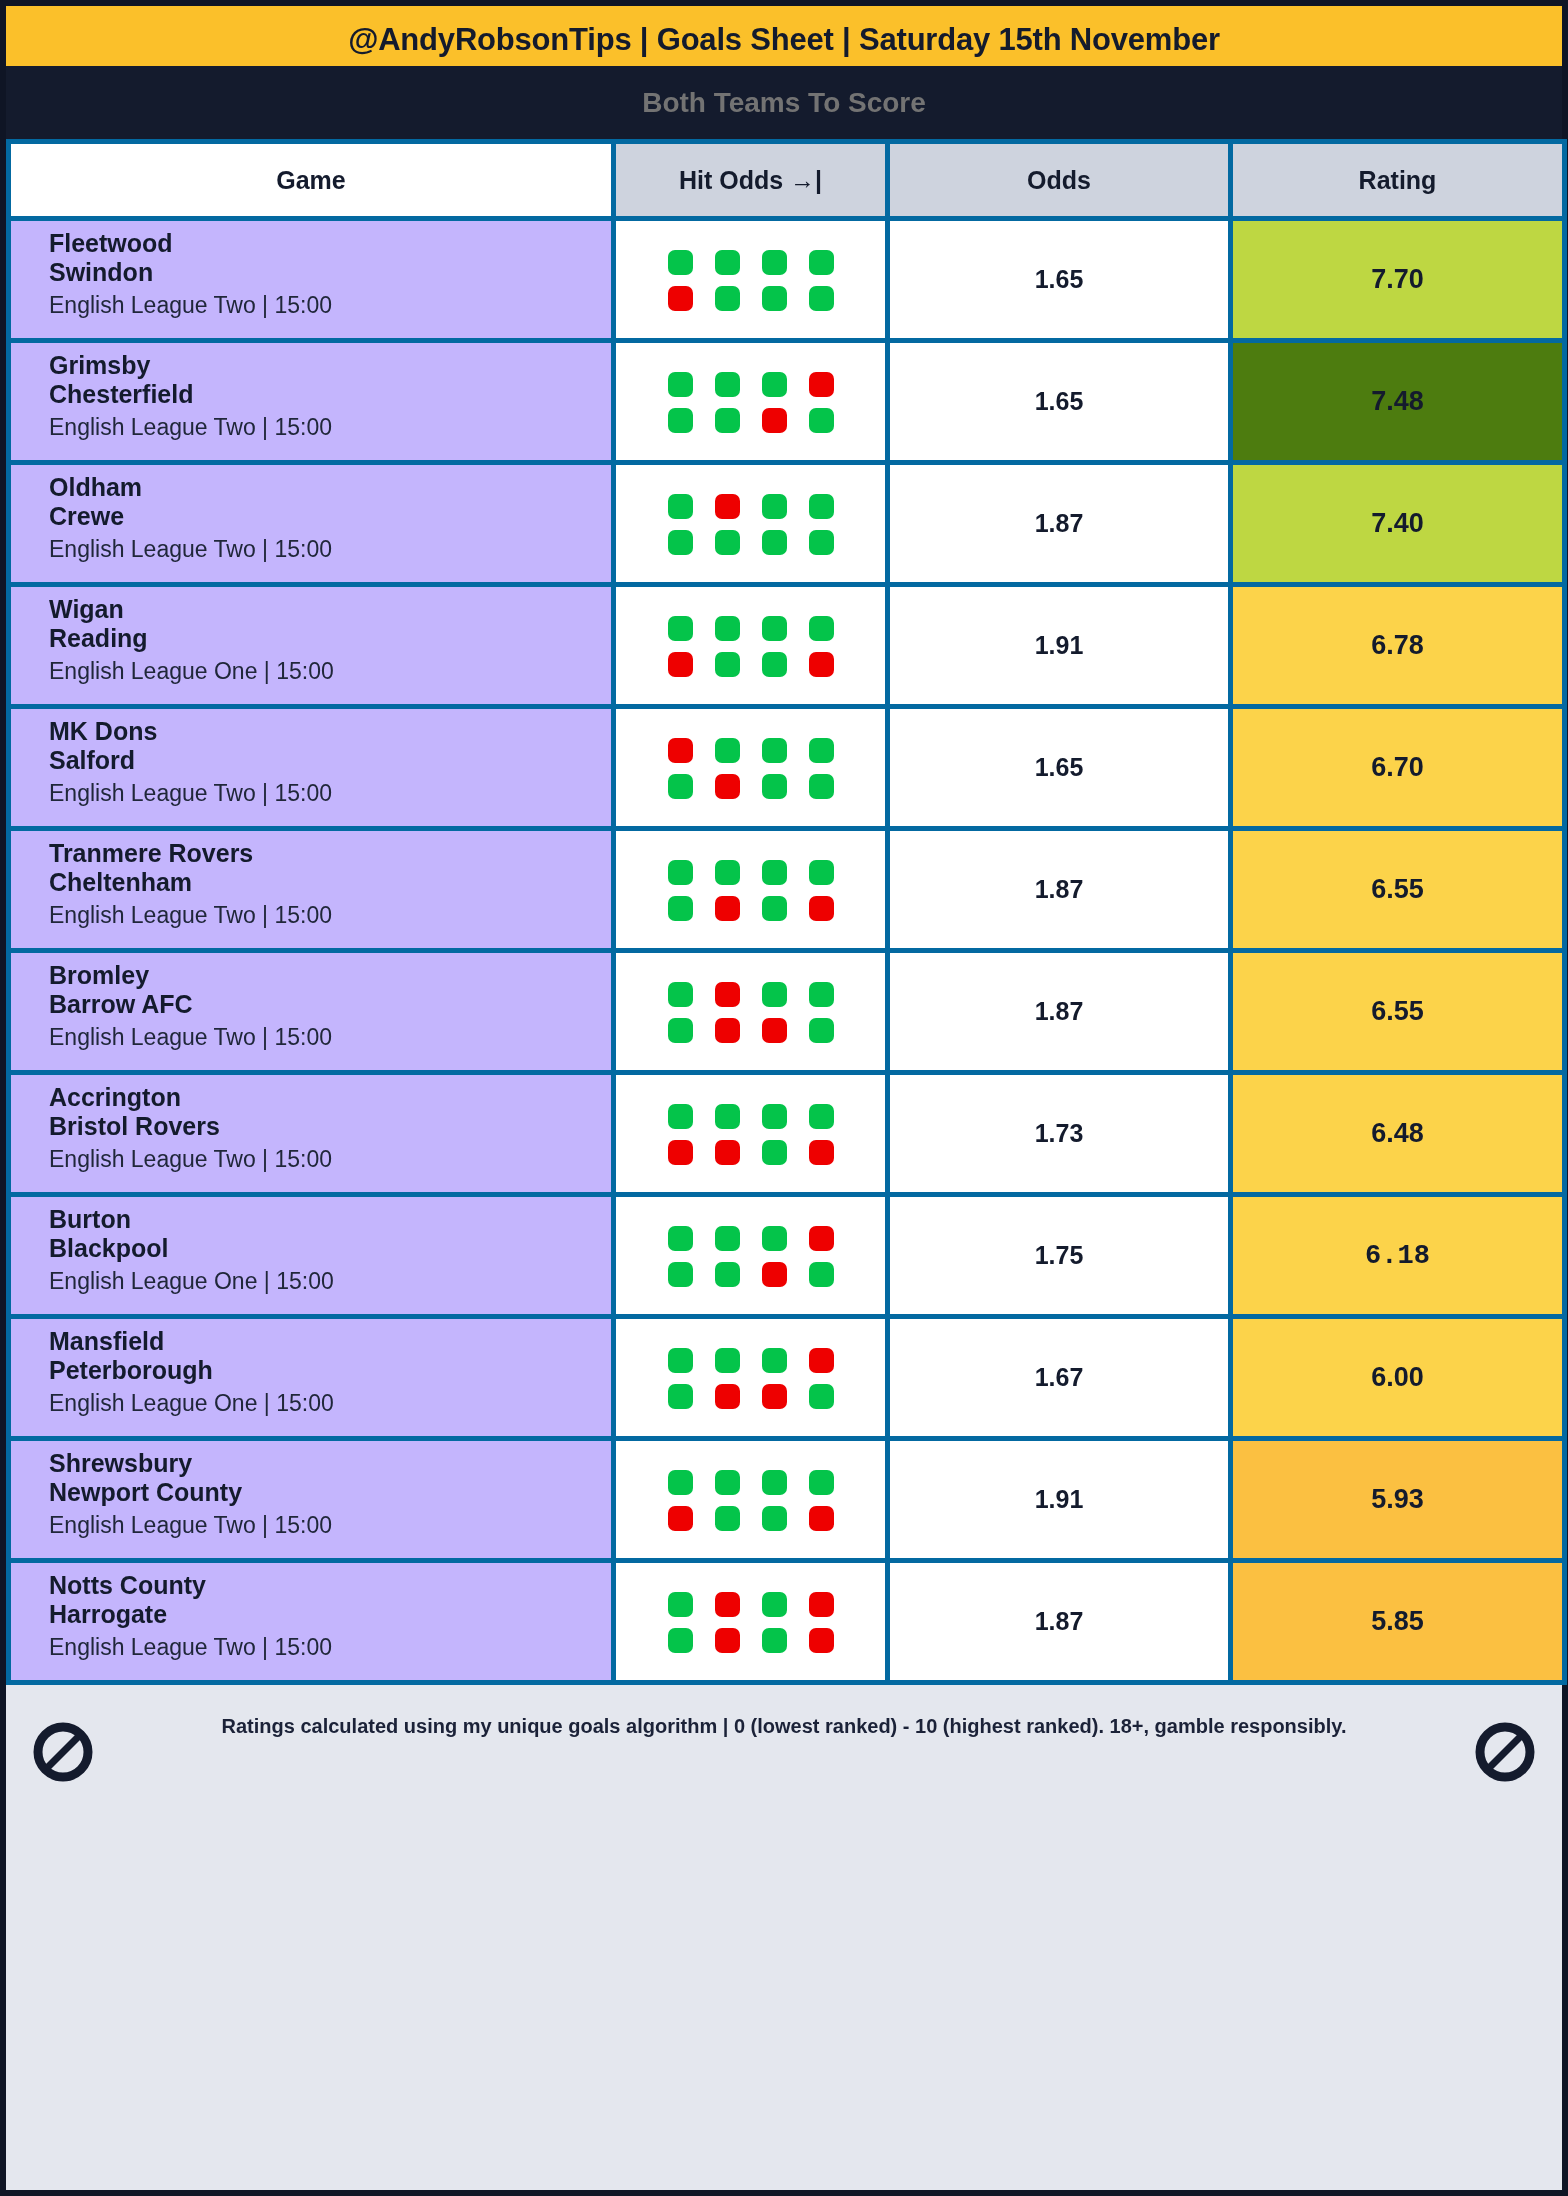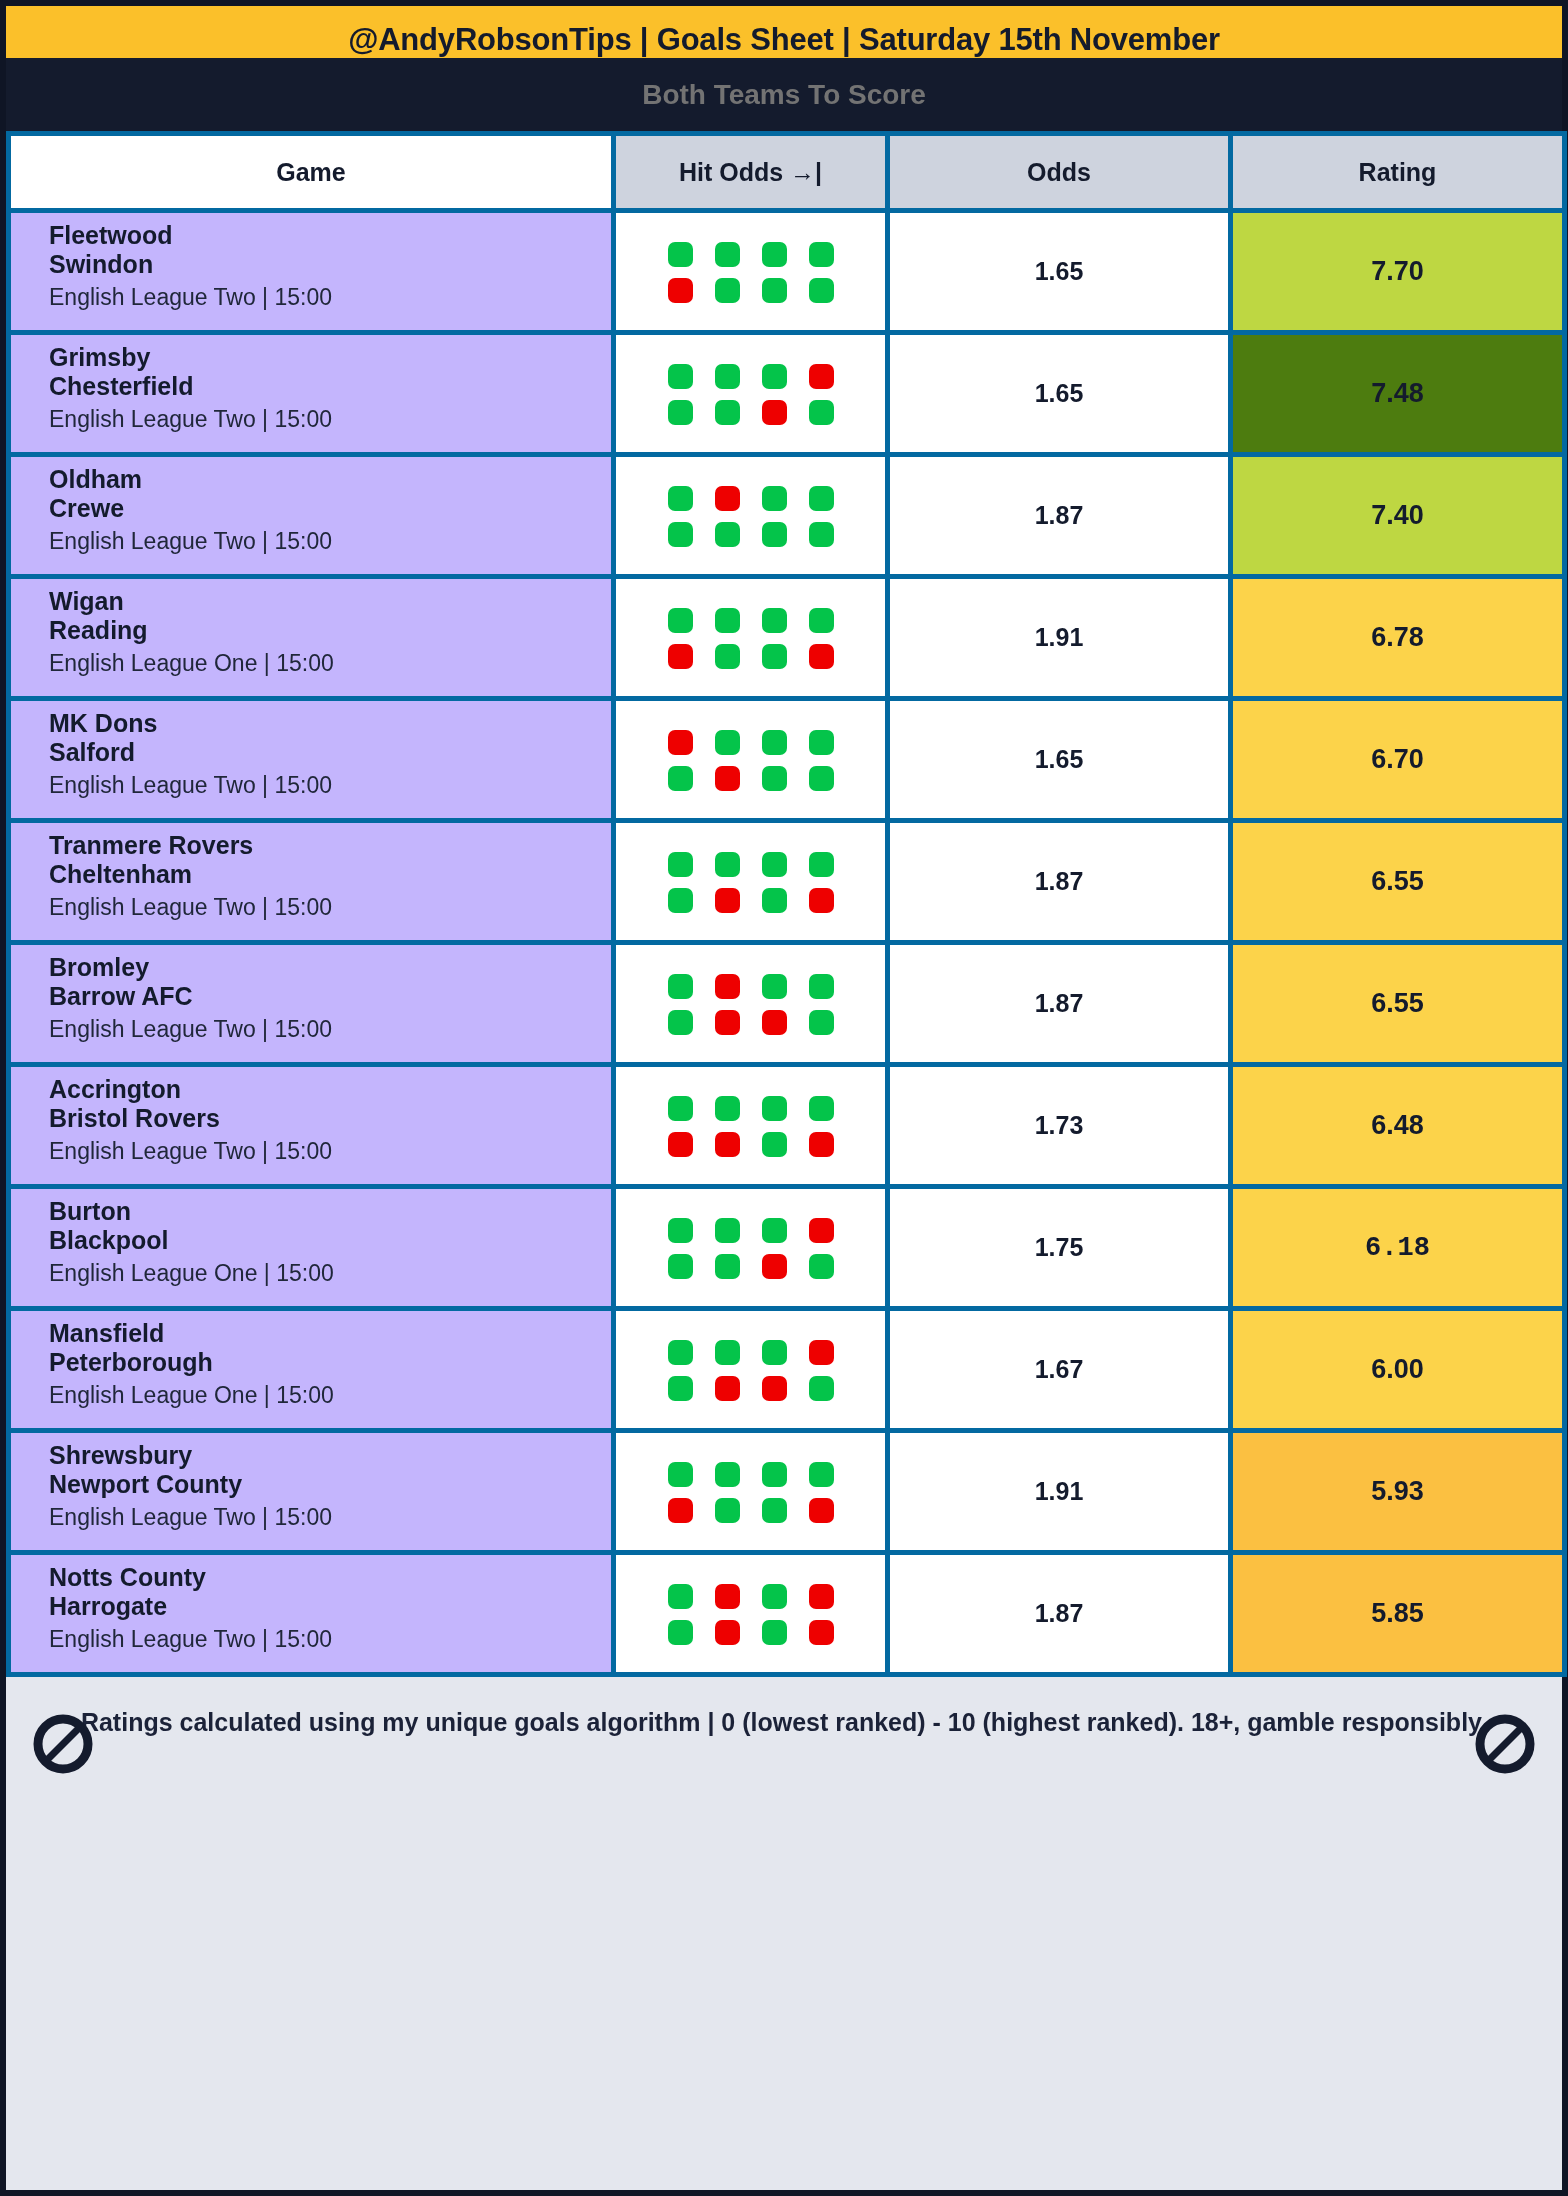--- a/index.html
+++ b/index.html
@@ -17,21 +17,21 @@
     display: flex;
     flex-direction: column;
   }
   .title-bar {
     background: #fbc02a;
     color: #141b2d;
     text-align: center;
     font-size: 31px;
     font-weight: bold;
     letter-spacing: -0.2px;
-    height: 52px;
+    height: 60px;
     line-height: 67px;
     white-space: nowrap;
   }
   .market-bar {
     background: #141b2d;
     color: #737373;
     text-align: center;
     font-size: 28px;
     font-weight: bold;
     height: 73px;
@@ -116,21 +116,21 @@
     color: #141b2d;
     font-size: 27px;
     font-weight: bold;
     text-align: center;
     vertical-align: middle;
   }
 
   .footer {
     background: #e4e7ee;
     color: #1b2238;
-    font-size: 25px;
+    font-size: 20px;
     font-weight: bold;
     text-align: center;
     line-height: 1.55;
     padding: 26px 16px 24px 16px;
     position: relative;
     flex: 1 1 auto;
   }
   .footer-text { position: relative; z-index: 1; }
   .age-badge {
     position: absolute;

